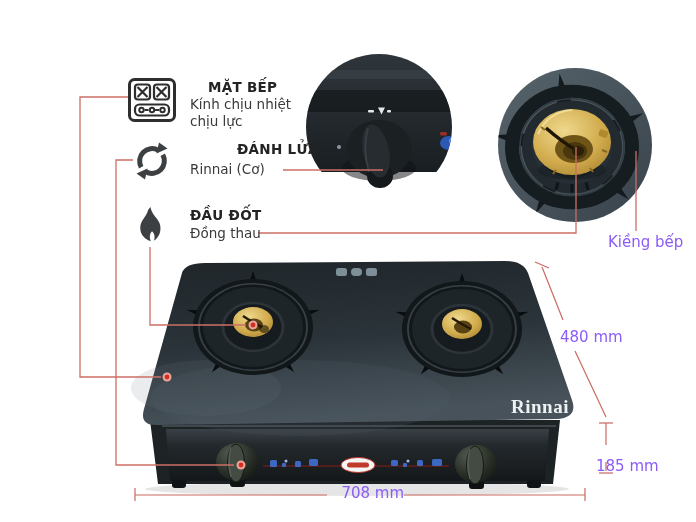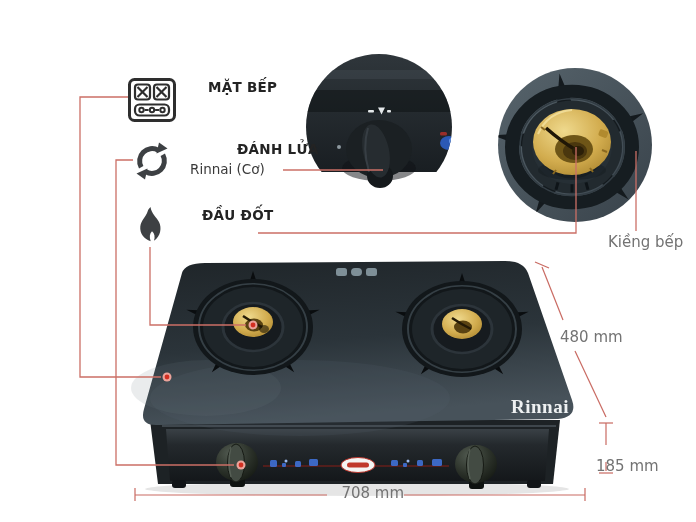--- a/index.html
+++ b/index.html
@@ -3,21 +3,21 @@
 <meta charset="utf-8">
 <style>
   html,body{margin:0;padding:0;}
   body{width:696px;height:522px;background:#ffffff;position:relative;overflow:hidden;
        font-family:"DejaVu Sans","Liberation Sans",sans-serif;}
   .canvas{position:absolute;inset:0;width:696px;height:522px;}
   svg.scene{position:absolute;left:0;top:0;width:696px;height:522px;z-index:1;}
   .txt{position:absolute;z-index:3;color:#333;}
   .f-title{font-size:13.5px;font-weight:bold;color:#232323;letter-spacing:.3px;white-space:nowrap;}
   .f-desc{font-size:13.5px;color:#3a3a3a;line-height:16.5px;width:104px;}
-  .dim{font-size:15px;color:#737373;white-space:nowrap;}
+  .dim{font-size:15px;color:#8b5cf6;white-space:nowrap;}
   .icon-wrap{position:absolute;z-index:3;}
 </style>
 </head>
 <body>
 
 <div class="canvas">
 
   <svg class="scene" viewBox="0 0 696 522">
     <defs>
       <clipPath id="c1">
@@ -295,24 +295,26 @@
     </svg>
   </div>
 
   <div class="icon-wrap" style="left:132px;top:206px;">
     <svg width="37" height="40" viewBox="0 0 37 40">
       <path fill="#3d4043" d="M18.5 1 C 19.5 8 24.5 11 27 16 C 30 22 28.6 30.2 22 34.8 C 23.3 31 22.5 27.4 20 25.3 C 17.6 27.7 17.2 31.2 18.7 35.2 C 12.2 33.3 7.6 27.6 8.3 20.5 C 9 14 14.3 10.5 15.6 5.4 C 16.2 3.6 17.3 2.1 18.5 1 Z"></path>
     </svg>
   </div>
 
   <div class="txt f-title" style="left:198px;top:79px;margin-left:10px;">MẶT BẾP</div>
+  <div class="txt f-desc" style="left:190px;top:96px;">Kính chịu nhiệt chịu lực</div>
 
   <div class="txt f-title" style="left:190px;top:141px;margin-left:47px;">ĐÁNH LỬA</div>
   <div class="txt f-desc" style="left:190px;top:161px;">Rinnai (Cơ)</div>
 
-  <div class="txt f-title" style="left:190px;top:207px;margin-left:12px;">ĐẦU ĐỐT</div>
+  <div class="txt f-title" style="left:190px;top:207px;">ĐẦU ĐỐT</div>
+  <div class="txt f-desc" style="left:190px;top:225px;">Đồng thau</div>
 
   <div class="txt dim" style="left:608px;top:233px;">Kiềng bếp</div>
   <div class="txt dim" style="left:560px;top:328px;">480 mm</div>
   <div class="txt dim" style="left:596px;top:445px;margin-top:12px;">185 mm</div>
   <div class="txt dim" style="left:330px;top:484px;width:74px;text-align:right;">708 mm</div>
 
 </div>
 
 </body></html>

